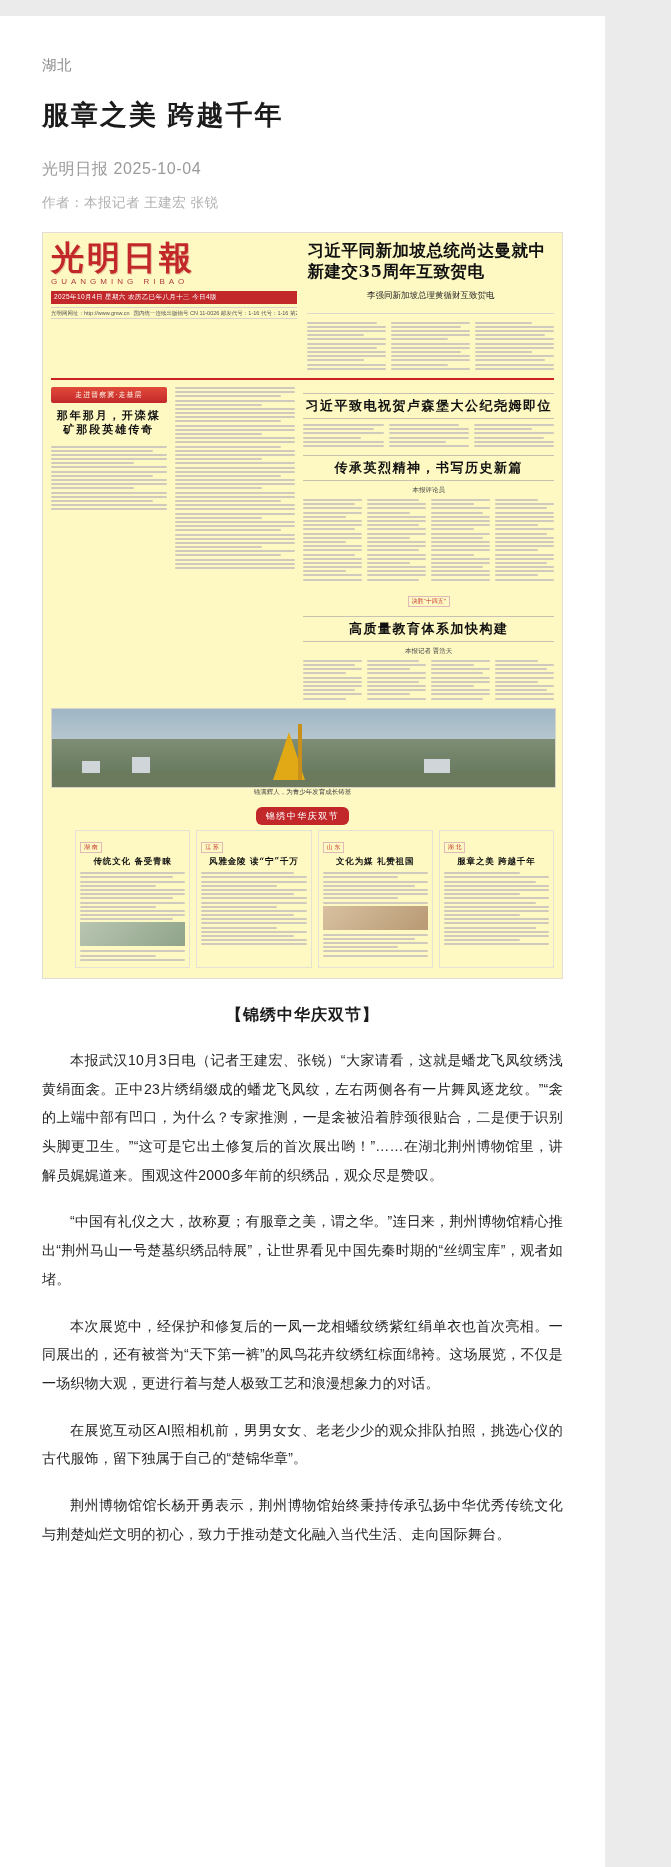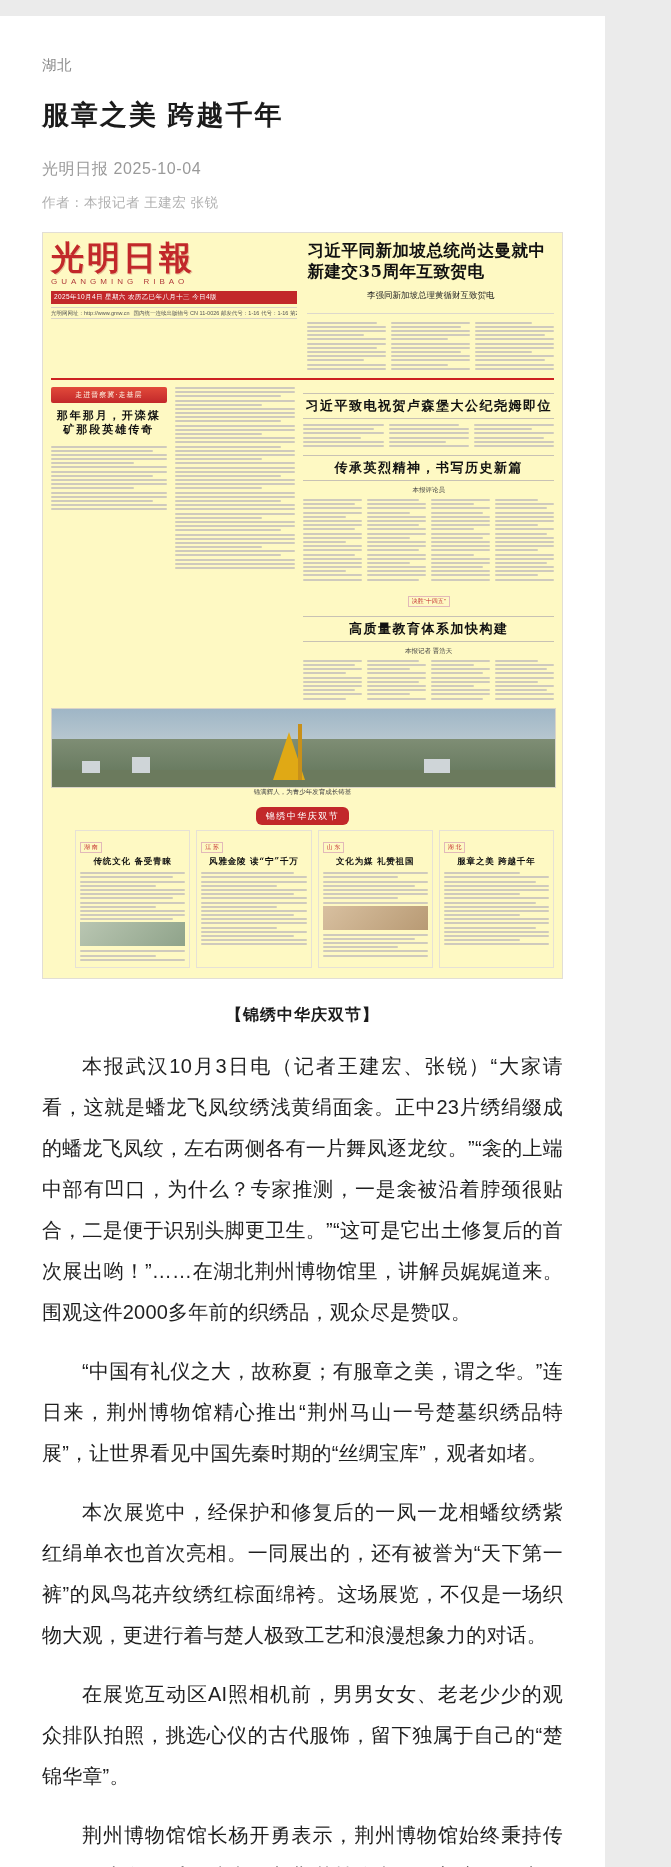--- a/index.html
+++ b/index.html
@@ -290,21 +290,21 @@
   
   .section-title {
     text-align: center;
     font-size: 16px;
     font-weight: 700;
     color: #1b1b1b;
     letter-spacing: 1px;
     margin: 22px 0 20px 0;
   }
   .para {
-    font-size: 20px;
+    font-size: 14px;
     line-height: 2.05;
     color: #1f1f1f;
     text-align: justify;
     margin: 0 0 18px 0;
     text-indent: 2em;
     letter-spacing: .2px;
   }
 </style>
 </head>
 <body>

